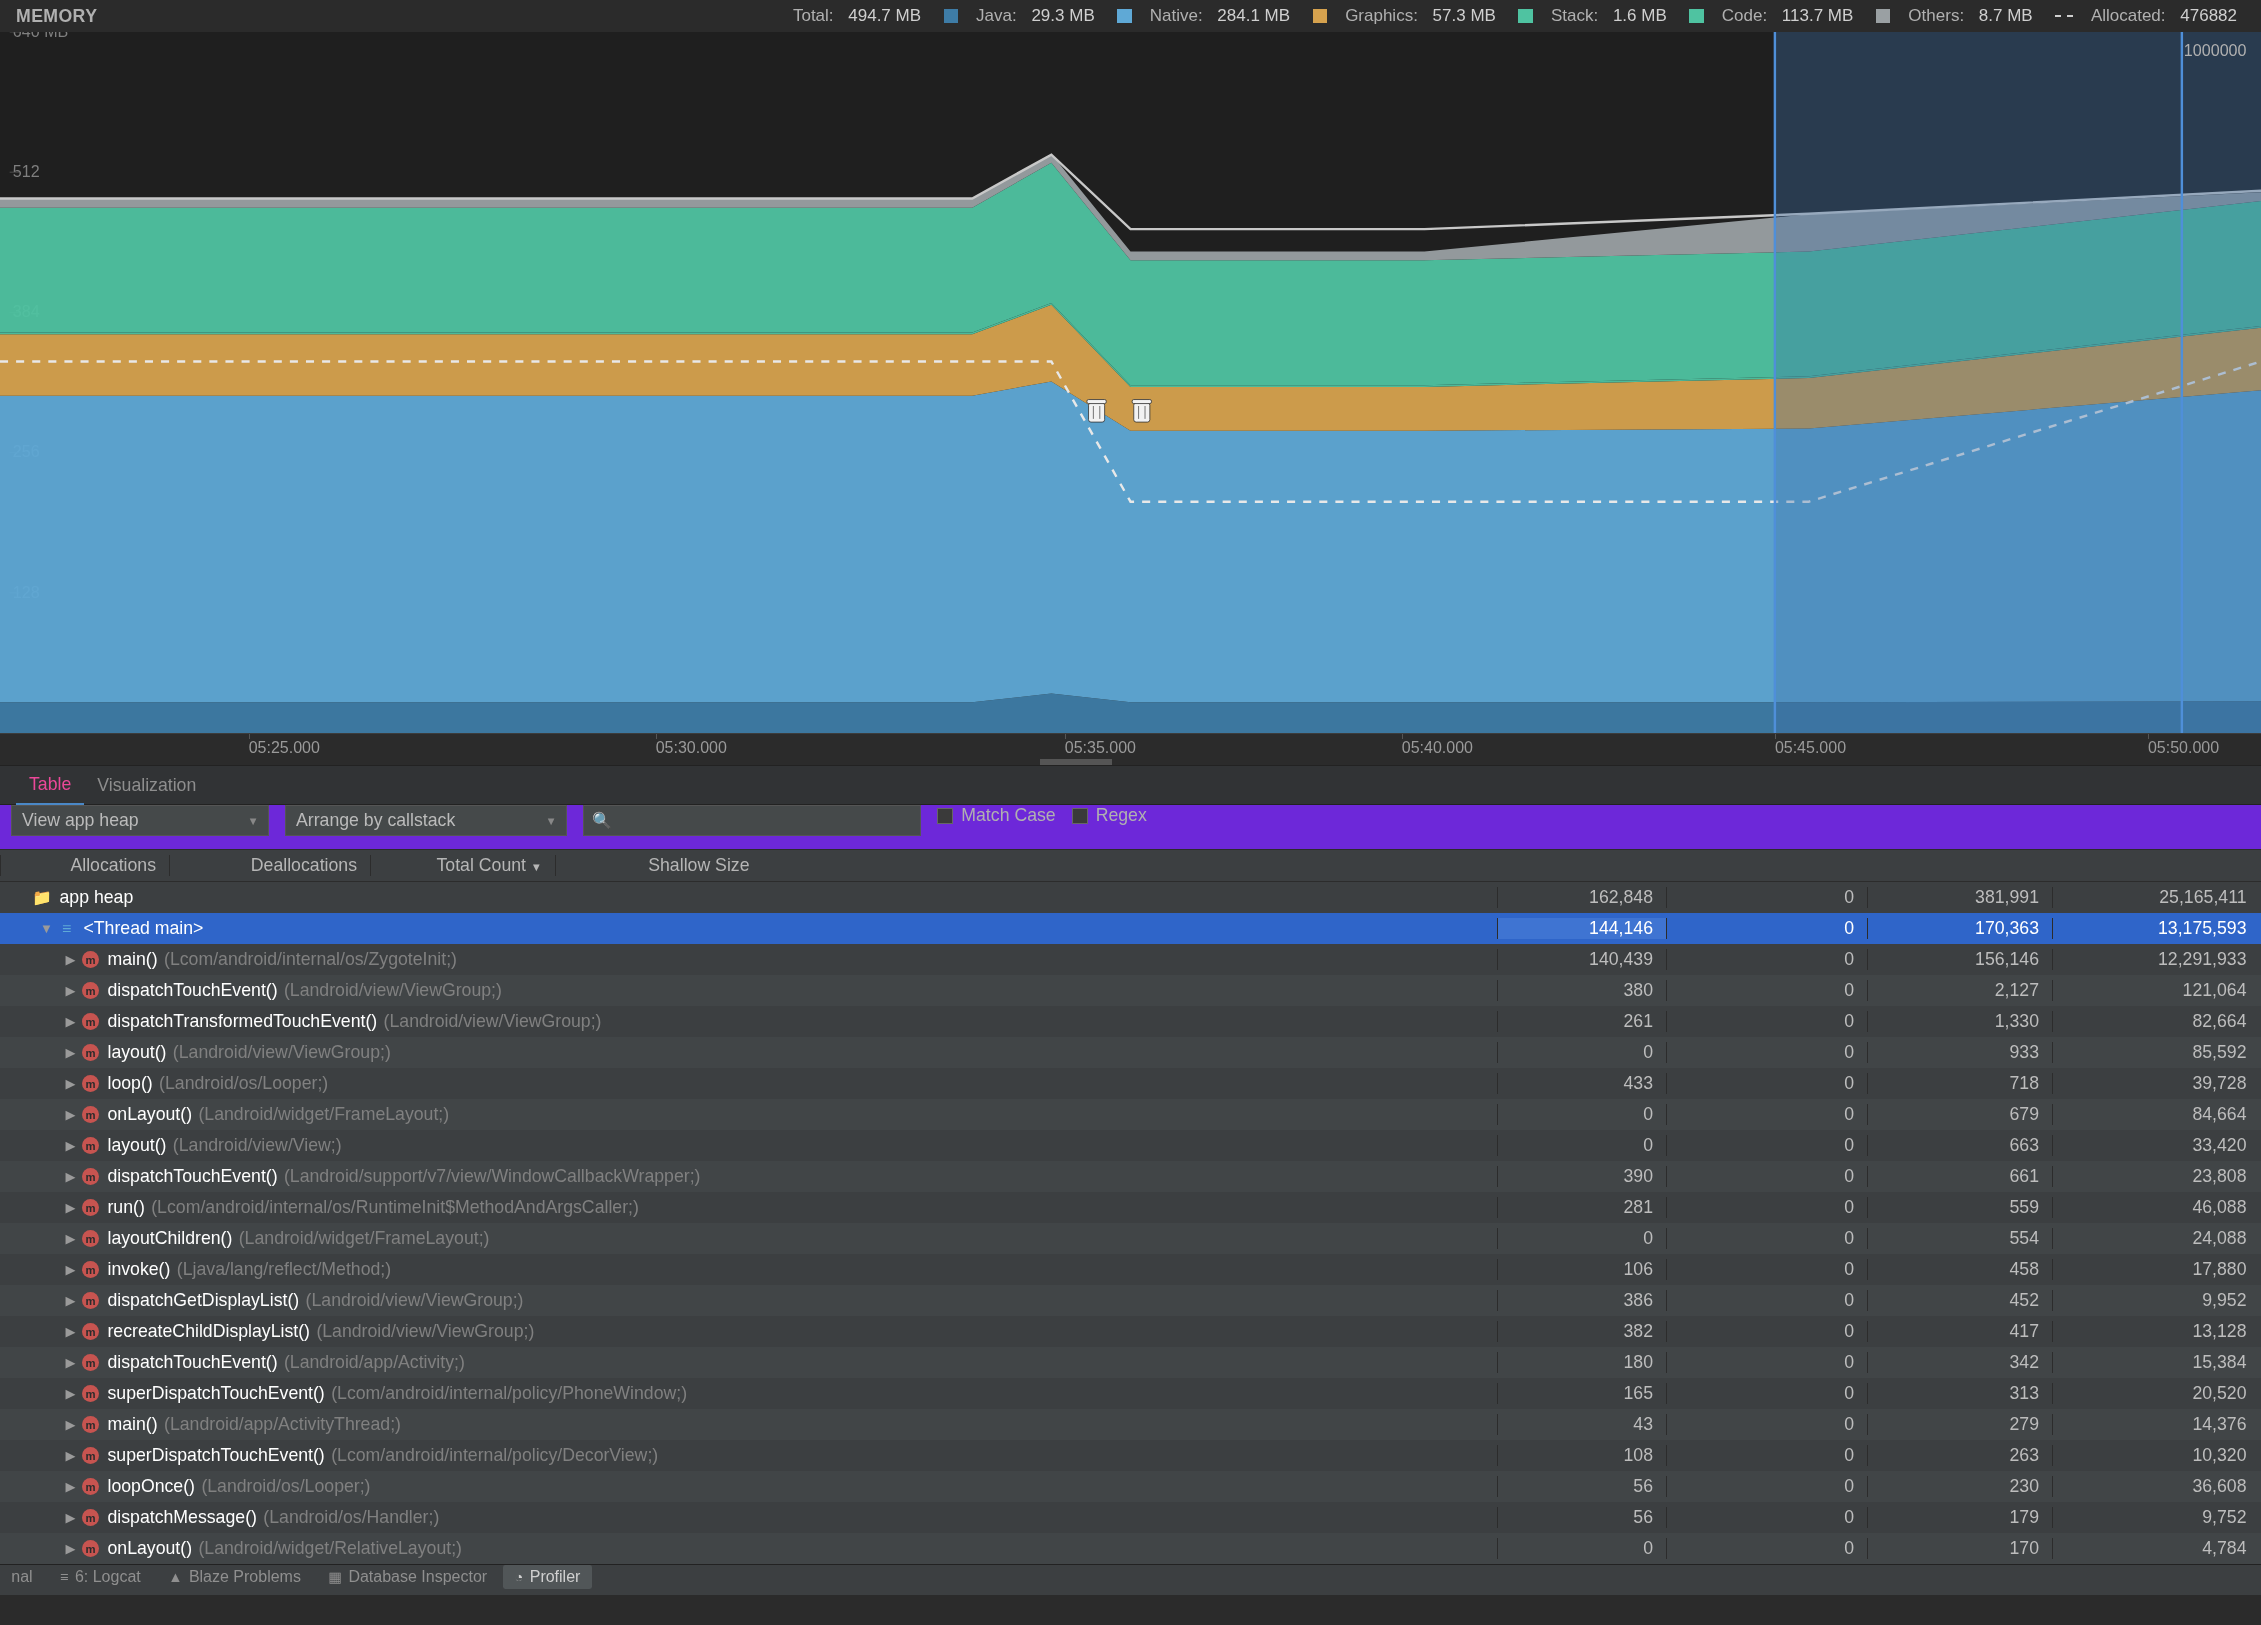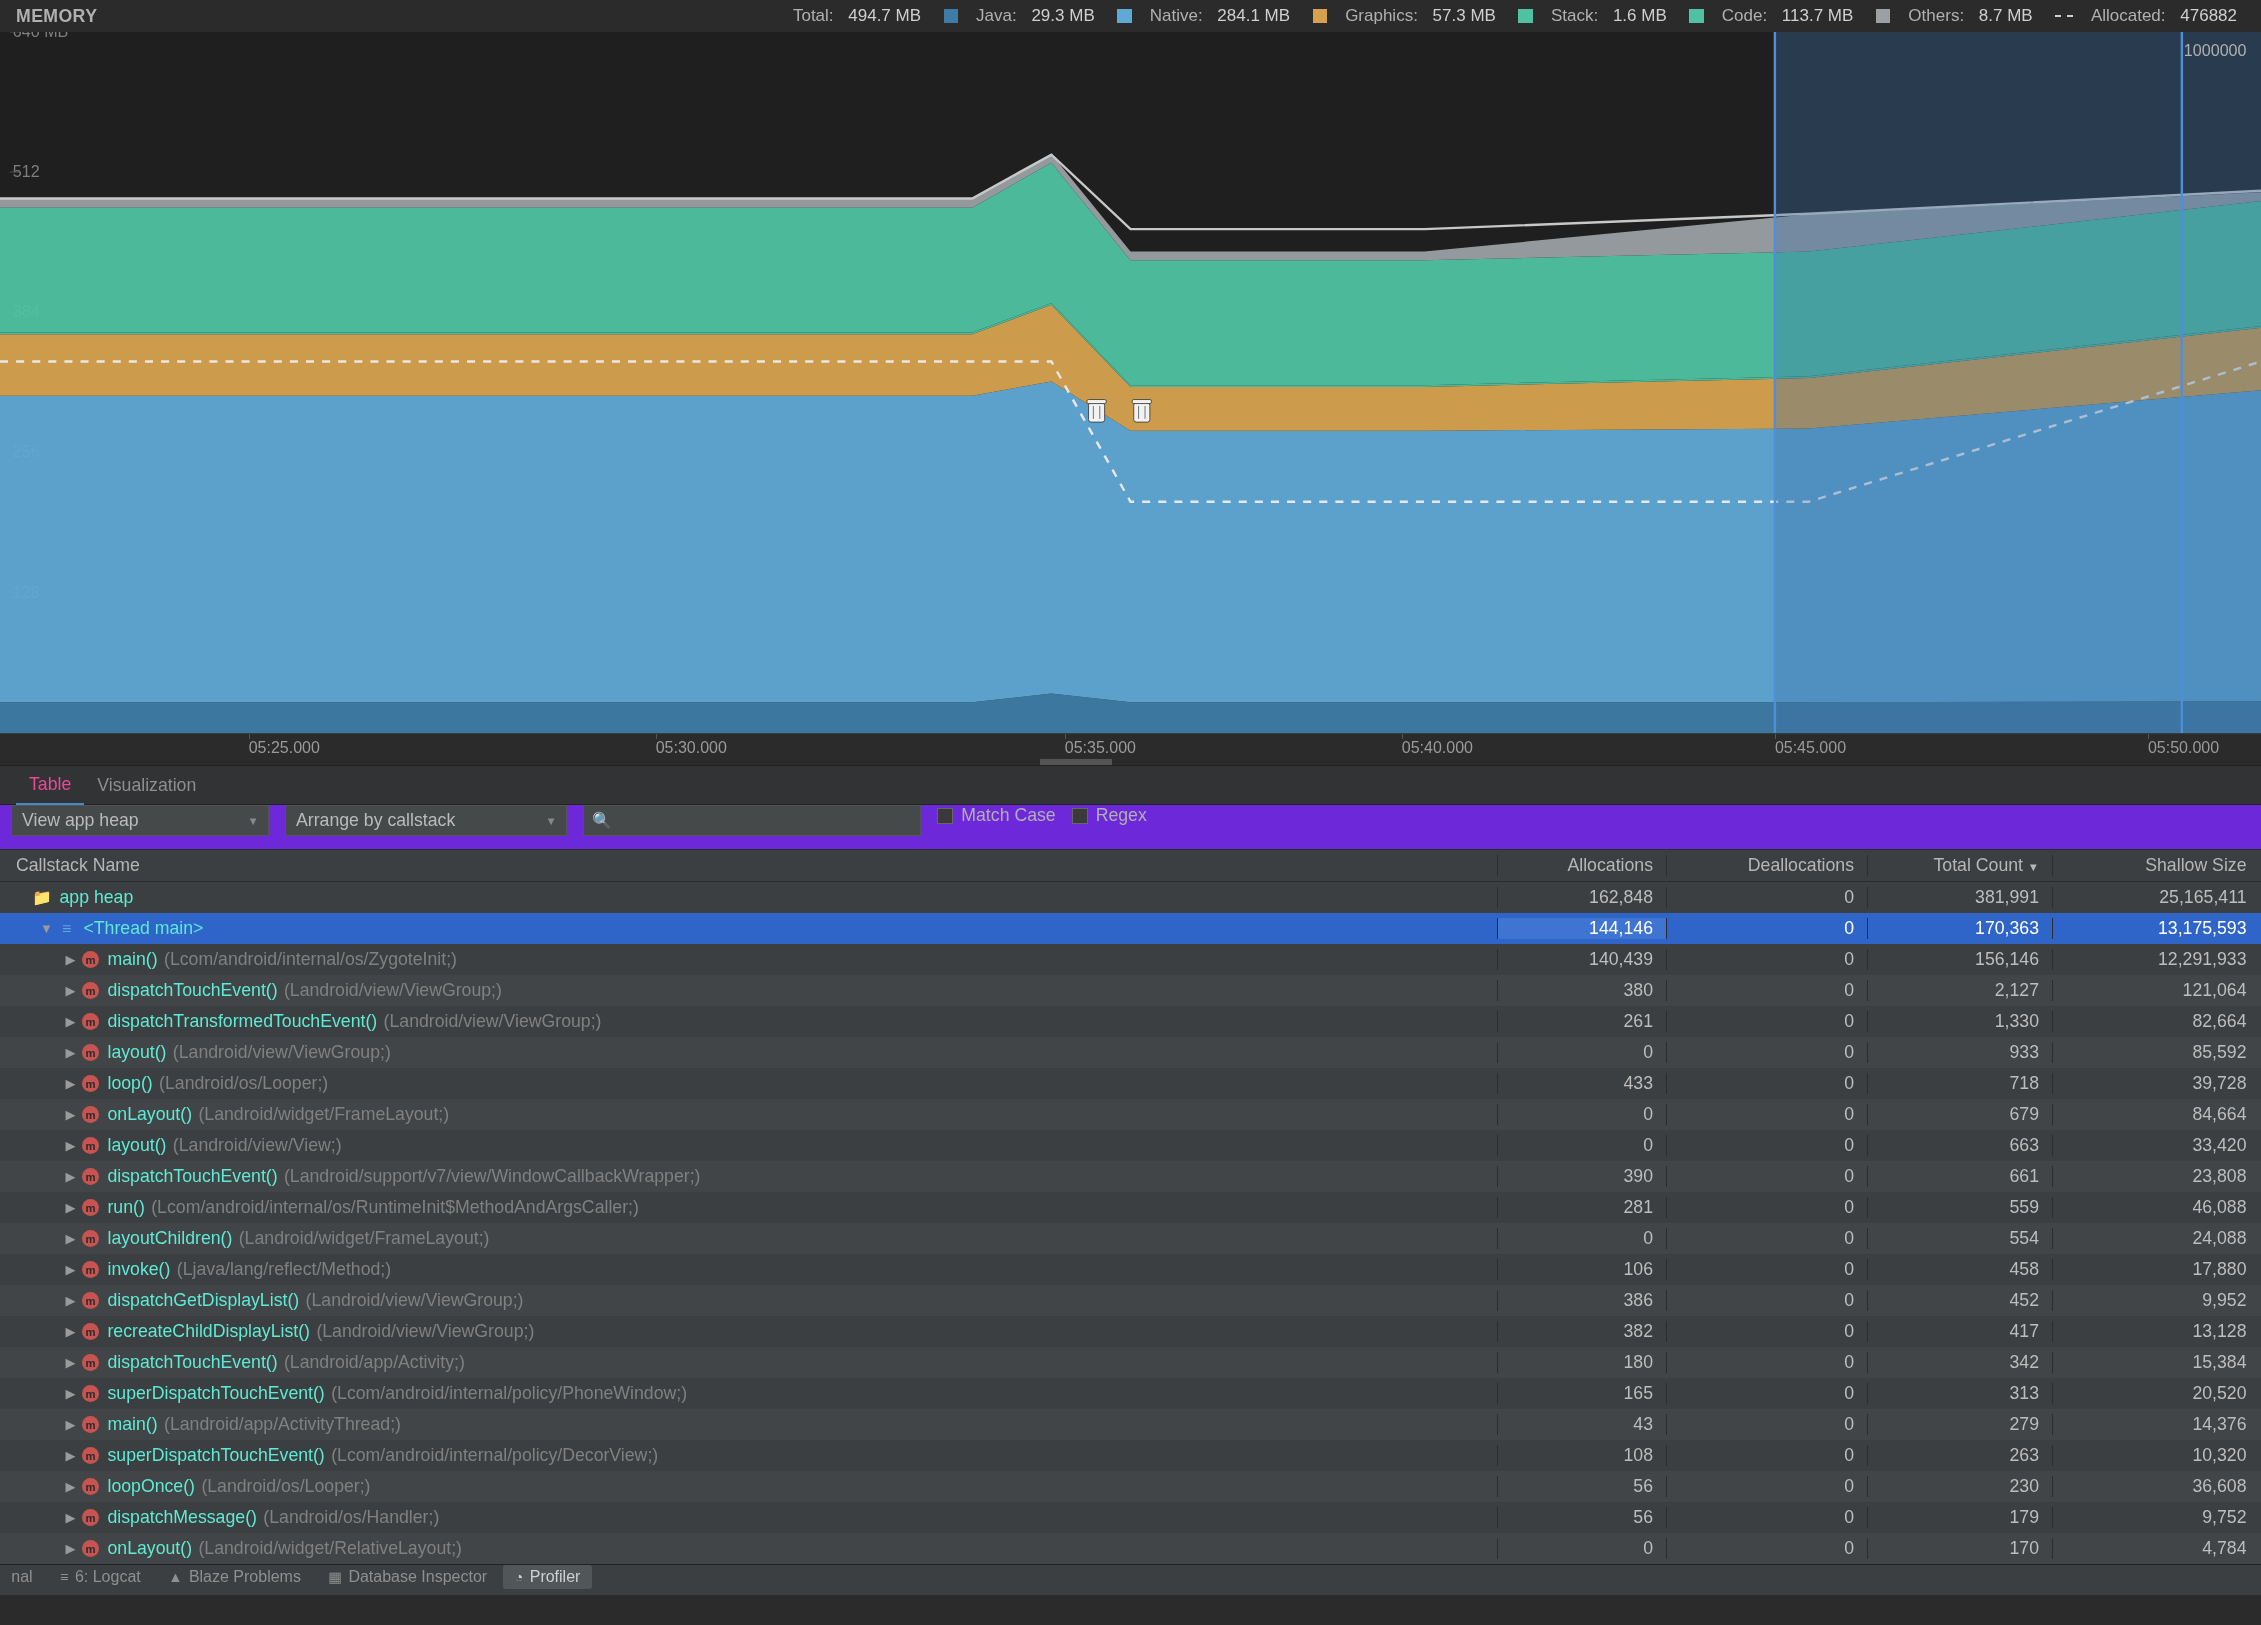--- a/index.html
+++ b/index.html
@@ -204,21 +204,21 @@
   height: 31px;
   color: #bdbdbd;
 }
 .trow:nth-child(odd)  { background: #3c3f41; }
 .trow:nth-child(even) { background: #414547; }
 .trow.selected {
   background: #2f65c9 !important;
   color: #fff;
 }
 .trow.selected .col-alloc { background:#3f74d2; }
-.trow .method { color:#5eead4; }
+.trow .method { color:#ffffff; }
 .trow .cls    { color:#808080; margin-left:6.4px; }
 
 .row-arrow {
   width: 13px;
   text-align: center;
   color: #9a9a9a;
   font-size: 13px;
 }
 .row-arrow.open::before { content: "▼"; }
 .row-arrow.closed::before { content: "▶"; }
@@ -393,21 +393,20 @@
     <span>Match Case</span>
   </label>
   <label class="chk">
     <span class="box"></span>
     <span>Regex</span>
   </label>
 </div>
 
 <div id="table-wrap">
   <div id="table-head">
-    <div class="col-name">Callstack Name</div>
     <div class="col-alloc">Allocations</div>
     <div class="col-dealloc">Deallocations</div>
     <div class="col-total">
       <span>Total Count</span><span class="sort-icon">▼</span>
     </div>
     <div class="col-shallow">Shallow Size</div>
   </div>
   <div id="table-body">
       <div class="trow">
         <div class="col-name indent-0">

